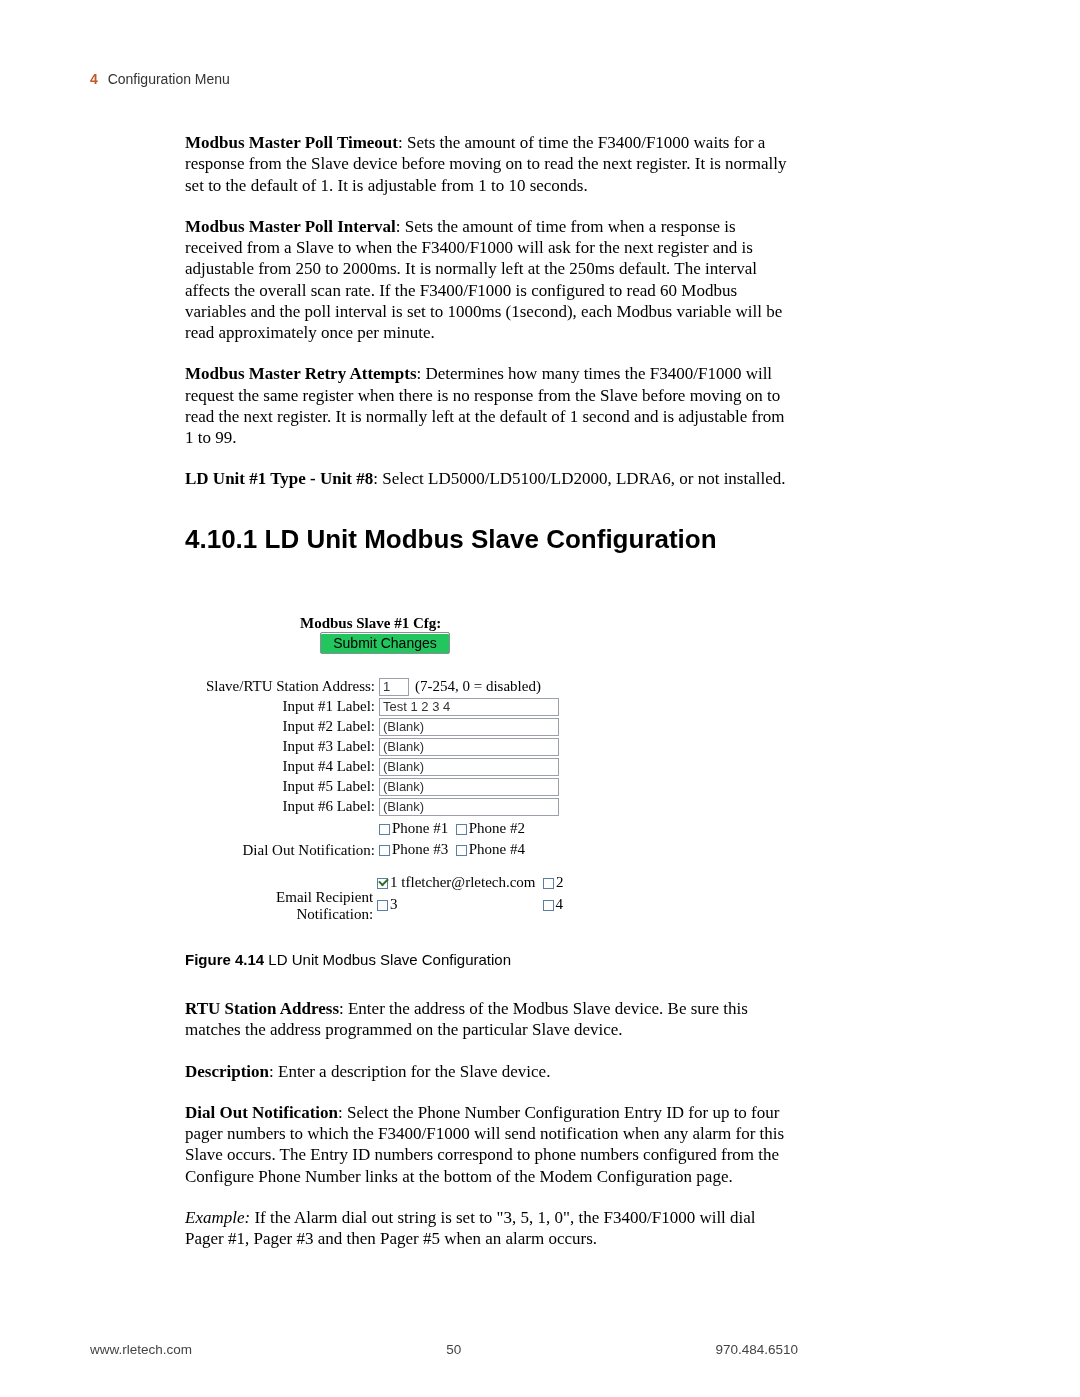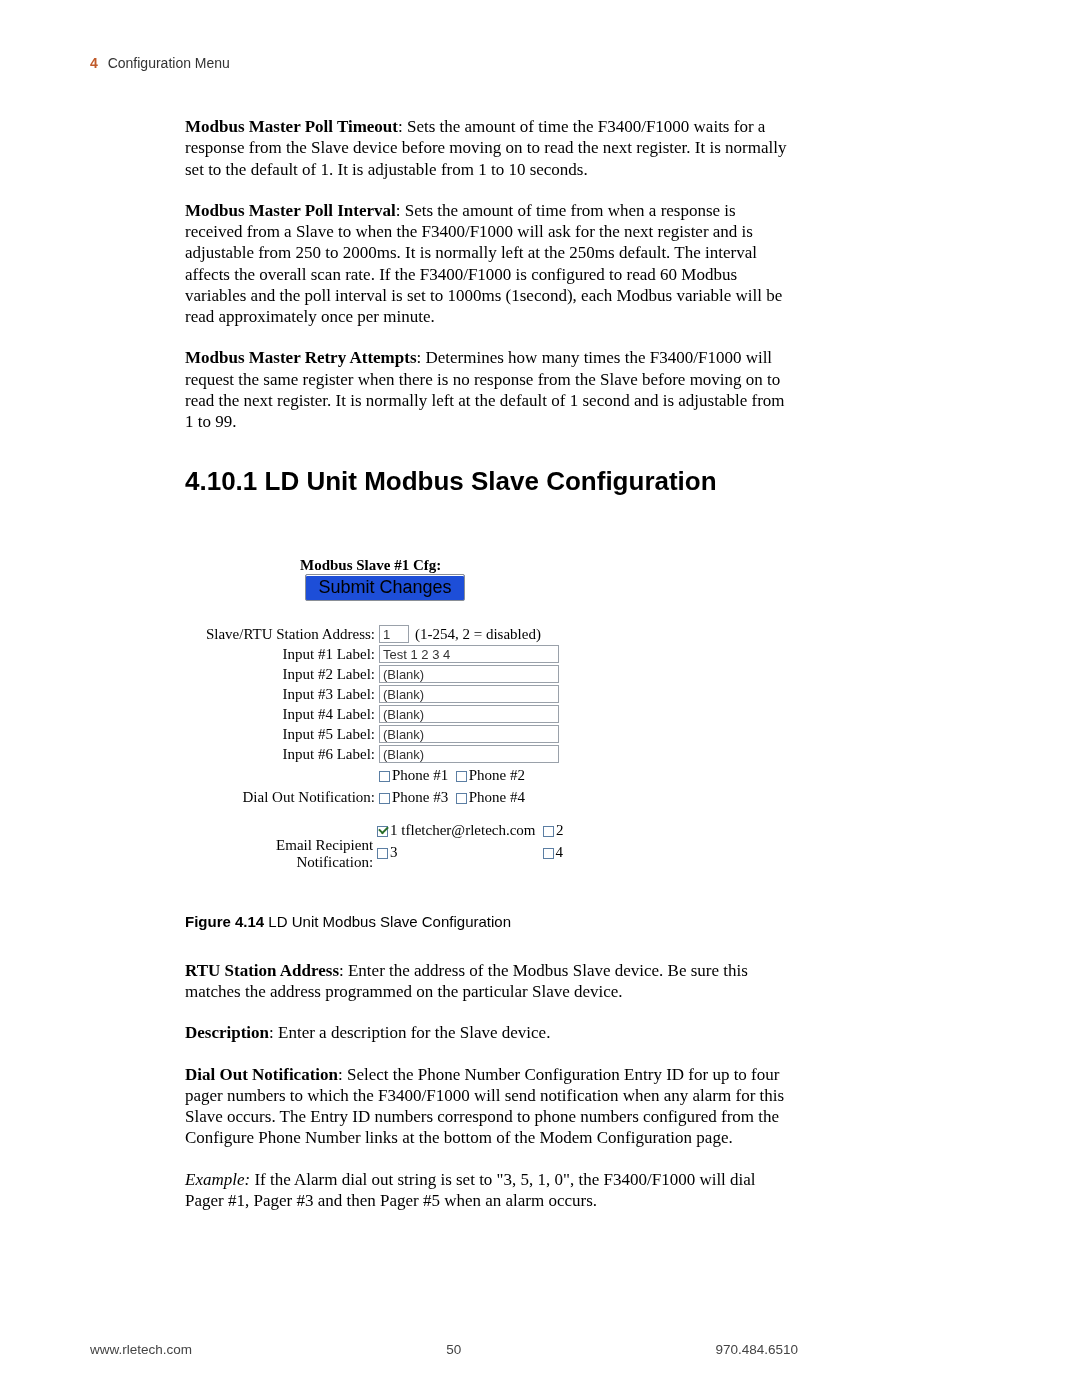--- a/index.html
+++ b/index.html
@@ -7,21 +7,21 @@
     padding: 0;
     background: #fff;
     font-family: "Times New Roman", Times, serif;
     color: #000;
   }
   .page {
     width: 888px;
     height: 1397px;
     position: relative;
     box-sizing: border-box;
-    padding: 55px 90px 40px 90px;
+    padding: 71px 90px 40px 90px;
   }
   .header {
     font-family: Arial, Helvetica, sans-serif;
     font-size: 14px;
     color: #333;
   }
   .header .chap-num {
     color: #c05a2a;
     font-weight: bold;
     margin-right: 6px;
@@ -75,22 +75,22 @@
     font-size: 13px;
     height: 18px;
     box-sizing: border-box;
     border: 1px solid #9aa1aa;
     background: #fff;
     padding: 1px 3px;
     color: #333;
   }
   .btn {
     font-family: Arial, Helvetica, sans-serif;
-    font-size: 18px;
-    background: #1d4ed8;
+    font-size: 14px;
+    background: #22c55e;
     border: 1px solid #8a8f96;
     border-radius: 2px;
     padding: 2px 12px;
     box-shadow: inset 0 1px 0 #fff;
     cursor: pointer;
   }
   .hint {
     font-size: 15px;
     margin-left: 6px;
   }
@@ -115,21 +115,21 @@
     position: absolute;
     left: 1px; top: -1px;
     width: 7px; height: 4px;
     border-left: 2px solid #2a6e2a;
     border-bottom: 2px solid #2a6e2a;
     transform: rotate(-45deg);
   }
   .fig-caption {
     font-family: Arial, Helvetica, sans-serif;
     font-size: 15px;
-    margin: 26px 0 30px 0;
+    margin: 12px 0 30px 0;
   }
   .fig-caption b { font-weight: bold; }
   .body2 { margin-top: 6px; }
   .body2 .para i { font-style: italic; }
   .footer {
     position: absolute;
     left: 90px; right: 90px; bottom: 40px;
     display: flex;
     justify-content: space-between;
     font-family: Arial, Helvetica, sans-serif;
@@ -150,34 +150,37 @@
   <div class="content">
     <div class="para">
       <b>Modbus Master Poll Timeout</b><span>: Sets the amount of time the F3400/F1000 waits for a response from the Slave device before moving on to read the next register. It is normally set to the default of 1. It is adjustable from 1 to 10 seconds.</span>
     </div>
     <div class="para">
       <b>Modbus Master Poll Interval</b><span>: Sets the amount of time from when a response is received from a Slave to when the F3400/F1000 will ask for the next register and is adjustable from 250 to 2000ms. It is normally left at the 250ms default. The interval affects the overall scan rate. If the F3400/F1000 is configured to read 60 Modbus variables and the poll interval is set to 1000ms (1second), each Modbus variable will be read approximately once per minute.</span>
     </div>
     <div class="para">
       <b>Modbus Master Retry Attempts</b><span>: Determines how many times the F3400/F1000 will request the same register when there is no response from the Slave before moving on to read the next register. It is normally left at the default of 1 second and is adjustable from 1 to 99.</span>
     </div>
+    <div class="para">
+      <b>LD Unit #1 Type - Unit #8</b><span>: Select LD5000/LD5100/LD2000, LDRA6, or not installed.</span>
+    </div>
 
     <h2 class="section-heading">4.10.1 LD Unit Modbus Slave Configuration</h2>
 
     <div class="form-frame">
       <div class="form-inner">
         <div class="form-row" style="margin-bottom:24px;flex-direction:column;">
           <div class="form-title">Modbus Slave #1 Cfg:</div>
           <button class="btn">Submit Changes</button>
         </div>
 
         <div class="form-row">
           <div class="form-label">Slave/RTU Station Address:</div>
           <input class="text-input addr-input" value="1" style="">
-          <span class="hint">(1-254, 2 = disabled)</span>
+          <span class="hint">(7-254, 0 = disabled)</span>
         </div>
         <div class="form-row">
           <div class="form-label">Input #1 Label:</div>
           <input class="text-input desc-input" value="Test 1 2 3 4" style="">
         </div>
         <div class="form-row">
           <div class="form-label">Input #2 Label:</div>
           <input class="text-input desc-input" value="(Blank)" style="">
         </div>
         <div class="form-row">

